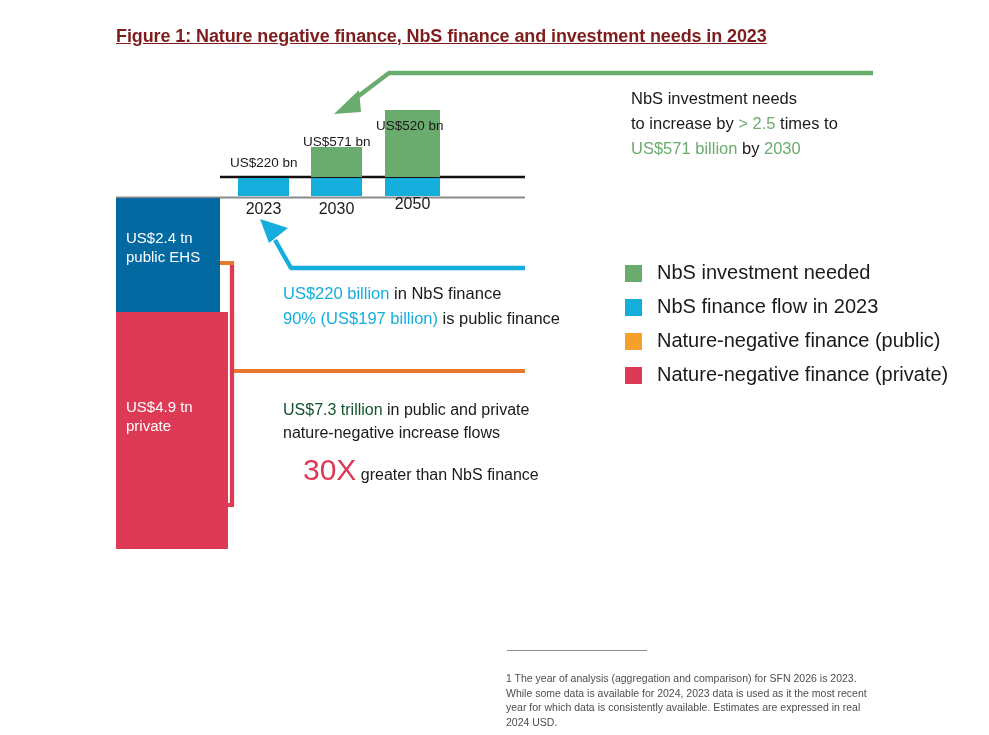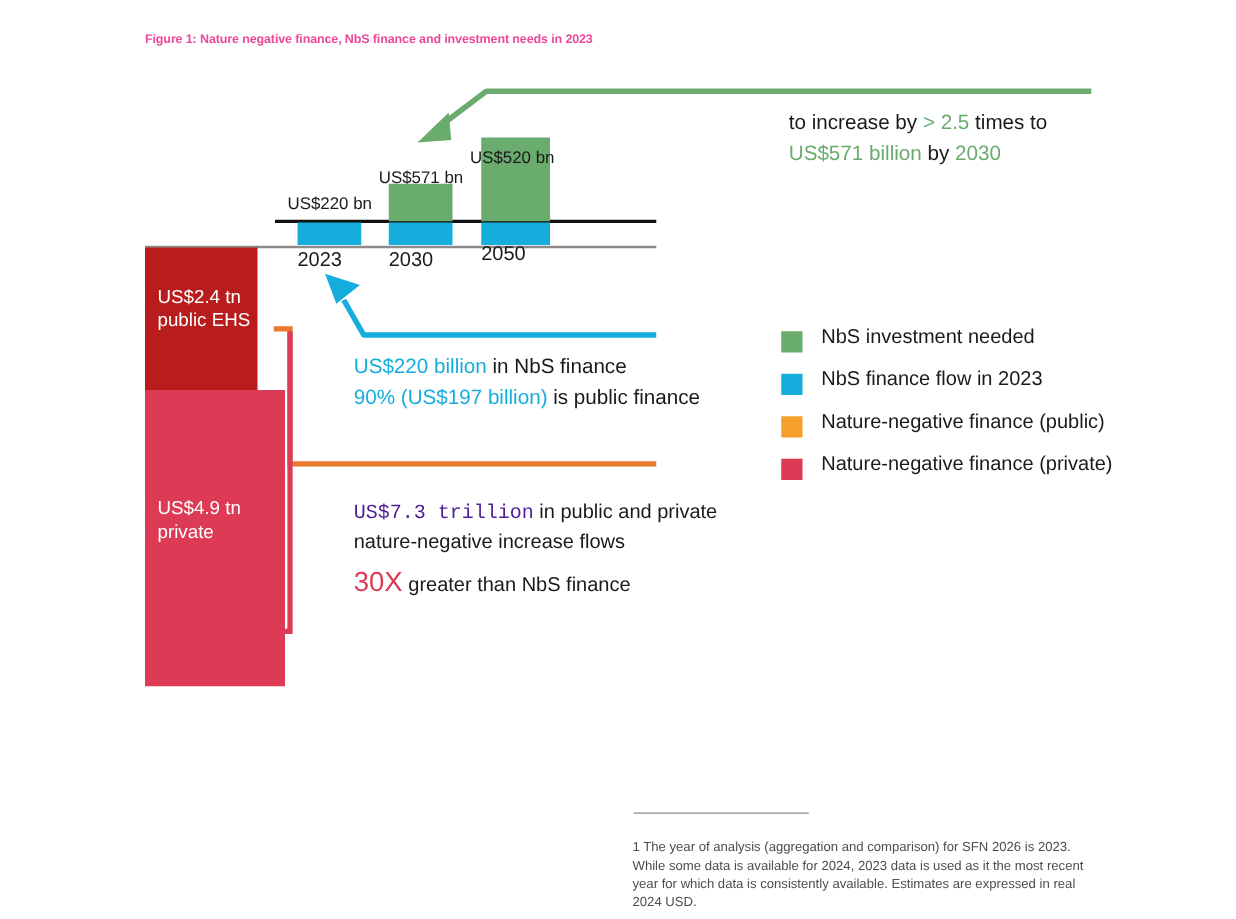--- a/index.html
+++ b/index.html
@@ -7,40 +7,40 @@
     width:989px;height:735px;background:#ffffff;position:relative;overflow:hidden;
     font-family:"Liberation Sans", sans-serif;
     -webkit-font-smoothing:antialiased;
   }
   .stage{position:absolute;left:0;top:0;width:989px;height:735px;}
   .abs{position:absolute;}
 
   
   #figure-title{
     left:116px;top:26px;width:760px;
-    font-size:10px;font-weight:bold;color:#ec4899;letter-spacing:-0.1px;
+    font-size:18px;font-weight:bold;color:#7f1d1d;letter-spacing:-0.1px;text-decoration:underline;
   }
 
   
   #vector-layer{left:0;top:0;width:989px;height:735px;pointer-events:none;}
 
   
   .bar-col{position:absolute;}
   .bar-green{position:absolute;background:#6AAB6E;}
   .bar-blue{position:absolute;background:#15AEDC;}
   .bar-value{
     position:absolute;font-size:13.5px;color:#1a1a1a;white-space:nowrap;
   }
   .bar-year{
-    position:absolute;font-size:16px;color:#1a1a1a;white-space:nowrap;text-align:left;
+    position:absolute;font-size:16px;color:#1a1a1a;white-space:nowrap;text-align:center;
   }
 
   
   #stack-public{
-    left:116px;top:198px;width:90px;height:114px;background:#b91c1c;
+    left:116px;top:198px;width:104px;height:114px;background:#0369a1;
   }
   #stack-private{
     left:116px;top:312px;width:112px;height:237px;background:#DD3A55;
   }
   .stack-label{
     position:absolute;color:#ffffff;font-size:15px;line-height:19px;white-space:nowrap;
   }
   #stack-public-label{left:10px;top:30px;}
   #stack-private-label{left:10px;top:85px;}
 
@@ -51,29 +51,29 @@
     left:631px;top:86px;font-size:16.5px;line-height:25px;color:#1a1a1a;
   }
   .g-hl{color:#6AAB6E;}
 
   #ann-blue{
     left:283px;top:281px;font-size:16.5px;line-height:25px;color:#1a1a1a;
   }
   .b-hl{color:#15AEDC;}
 
   #ann-red{left:283px;top:398px;font-size:16px;line-height:23px;color:#1a1a1a;}
-  .r-hl{color:#4c1d95;font-family:Liberation Mono, monospace;}
+  .r-hl{color:#14532d;}
   #ann-red-line3{position:absolute;left:283px;top:453px;font-size:16px;color:#1a1a1a;white-space:nowrap;}
-  #ann-red-30x{font-size:22px;color:#DD3A55;vertical-align:baseline;}
+  #ann-red-30x{font-size:30px;color:#DD3A55;vertical-align:baseline;margin-left:20px;}
 
   
   #legend{left:625px;top:259px;}
   .legend-row{position:relative;height:34px;}
   .legend-swatch{position:absolute;left:0;top:6px;width:17px;height:17px;}
-  .legend-label{position:absolute;left:32px;top:2px;font-size:16px;color:#1a1a1a;white-space:nowrap;}
+  .legend-label{position:absolute;left:32px;top:2px;font-size:20px;color:#1a1a1a;white-space:nowrap;}
 
   
   #footnote-rule{left:507px;top:650px;width:140px;height:1px;background:#8a8a8a;}
   #footnote-text{
     left:506px;top:671px;width:370px;
     font-size:10.5px;line-height:14.5px;color:#4d4d4d;
   }
 </style>
 </head>
 <body>
@@ -130,20 +130,21 @@
   </div>
 
   <div class="abs" id="stack-private">
     <div class="stack-label" id="stack-private-label">
       <span>US$4.9 tn</span><br>
       <span>private</span>
     </div>
   </div>
 
   <div class="ann" id="ann-green">
+    <div>NbS investment needs</div>
     <div><span>to increase by </span><span class="g-hl">&gt; 2.5</span><span> times to</span></div>
     <div><span class="g-hl">US$571 billion</span><span> by </span><span class="g-hl">2030</span></div>
   </div>
 
   <div class="ann" id="ann-blue">
     <div><span class="b-hl">US$220 billion</span><span> in NbS finance</span></div>
     <div><span class="b-hl">90% (US$197 billion)</span><span> is public finance</span></div>
   </div>
 
   <div class="ann" id="ann-red">

